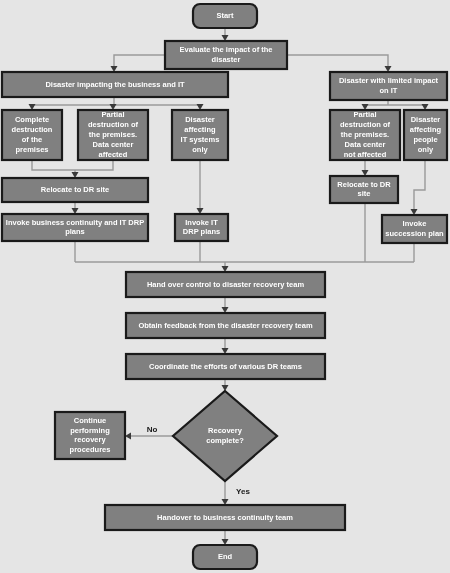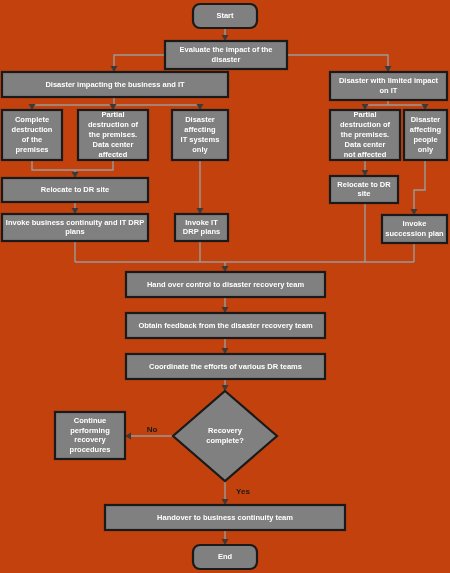--- a/index.html
+++ b/index.html
@@ -10,21 +10,21 @@
   body {
     width: 450px;
     height: 573px;
     font-family: "Liberation Sans", sans-serif;
     overflow: hidden;
   }
   #flowchart-root {
     position: relative;
     width: 450px;
     height: 573px;
-    background: #c2410c;
+    background: #e5e5e5;
   }
   svg.chart {
     position: absolute;
     left: 0; top: 0;
     width: 450px;
     height: 573px;
     display: block;
   }
   .node-rect {
     fill: #808080;

